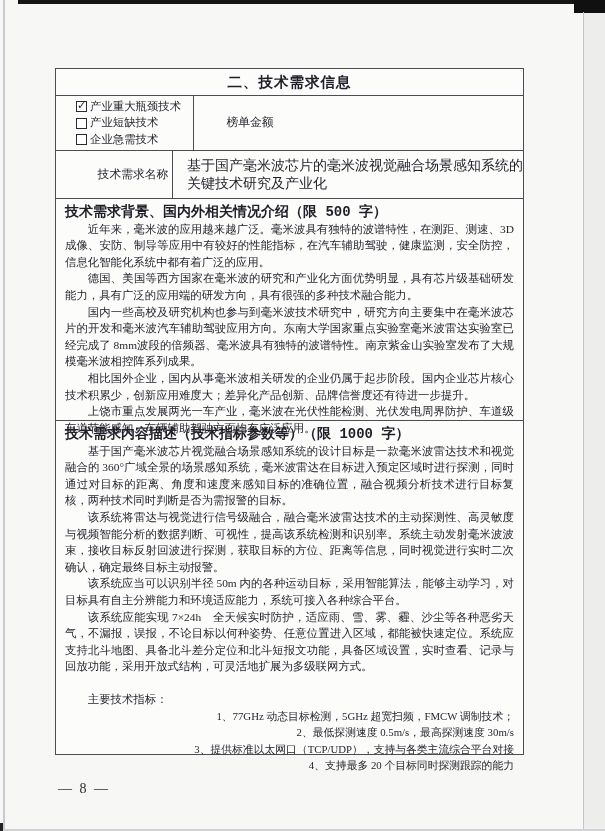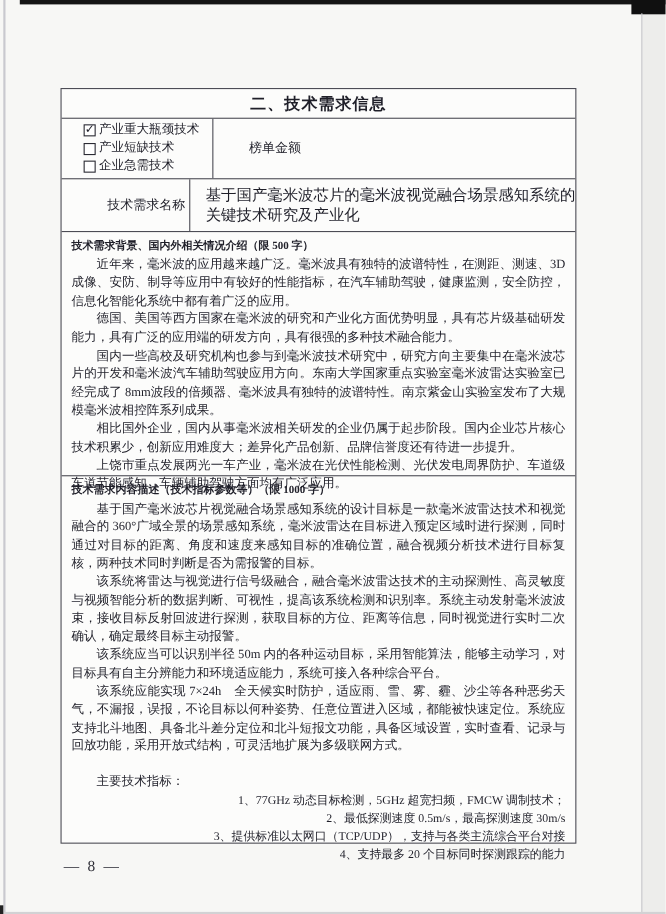--- a/index.html
+++ b/index.html
@@ -13,21 +13,21 @@
   .scan-top-strip{position:absolute;left:18px;top:0;right:0;height:4px;background:#151515;}
   .scan-corner{position:absolute;right:0;top:0;width:31px;height:13px;background:#101010;}
   .scan-left-line{position:absolute;left:3px;top:0;width:2px;height:831px;background:#c9c9cf;}
   .scan-right-line{position:absolute;left:583px;top:12px;width:1px;bottom:0;background:#c4c4c8;}
   .scan-right-shade{position:absolute;left:584px;top:12px;right:0;bottom:0;background:#ededeb;}
   .scan-bottom-line{position:absolute;left:0;bottom:0;width:100%;height:2px;background:#d2d2d4;}
   .scan-bottom-corner{position:absolute;left:0;bottom:0;width:3px;height:8px;background:#222;}
 
   
   .form-table{
-    position:absolute;left:55px;top:80px;width:469px;
+    position:absolute;left:55px;top:68px;width:469px;
     border:1px solid #4c4c55;background:#fcfcfb;
     box-sizing:border-box;
   }
   .row{box-sizing:border-box;border-bottom:1px solid #4c4c55;}
   .row:last-child{border-bottom:none;}
   .row-title{
     height:27px;display:flex;align-items:center;justify-content:center;
     font-weight:bold;font-size:14.5px;letter-spacing:1px;
   }
   .row-flex{display:flex;align-items:stretch;}
@@ -45,21 +45,21 @@
       position:relative;flex:0 0 auto;background:#fff;}
   .cb .mark{position:absolute;left:0px;top:-4px;font-size:11px;font-weight:bold;
       font-family:"DejaVu Sans",sans-serif;}
   .row-name{height:48px;}
   .cell-name-label{width:78px;text-align:center;margin-left:38px;}
   .cell-name-value{flex:1;justify-content:flex-start;padding-left:14px;font-size:14px;}
 
   .section{box-sizing:border-box;padding:5px 9px 4px 9px;font-size:11.4px;line-height:16.6px;}
   .section-bg{height:222px;}
   .section-ct{height:333px;}
-  .sec-heading{font-weight:bold;font-size:10px;}
+  .sec-heading{font-weight:bold;font-size:14px;font-family:Liberation Mono, monospace;}
   .para{text-indent:2em;text-align:justify;margin:0;}
   .indicator-title{text-indent:2em;margin-top:16px;font-family:Liberation Serif, serif;}
   .indicator{padding-left:1.4em;text-align:right;
       font-family:Liberation Serif, serif;
       font-size:10.8px;letter-spacing:0;}
   .page-number{
     position:absolute;left:58px;top:781px;font-size:14px;color:#2a2a33;
     letter-spacing:2px;
   }
 </style>

